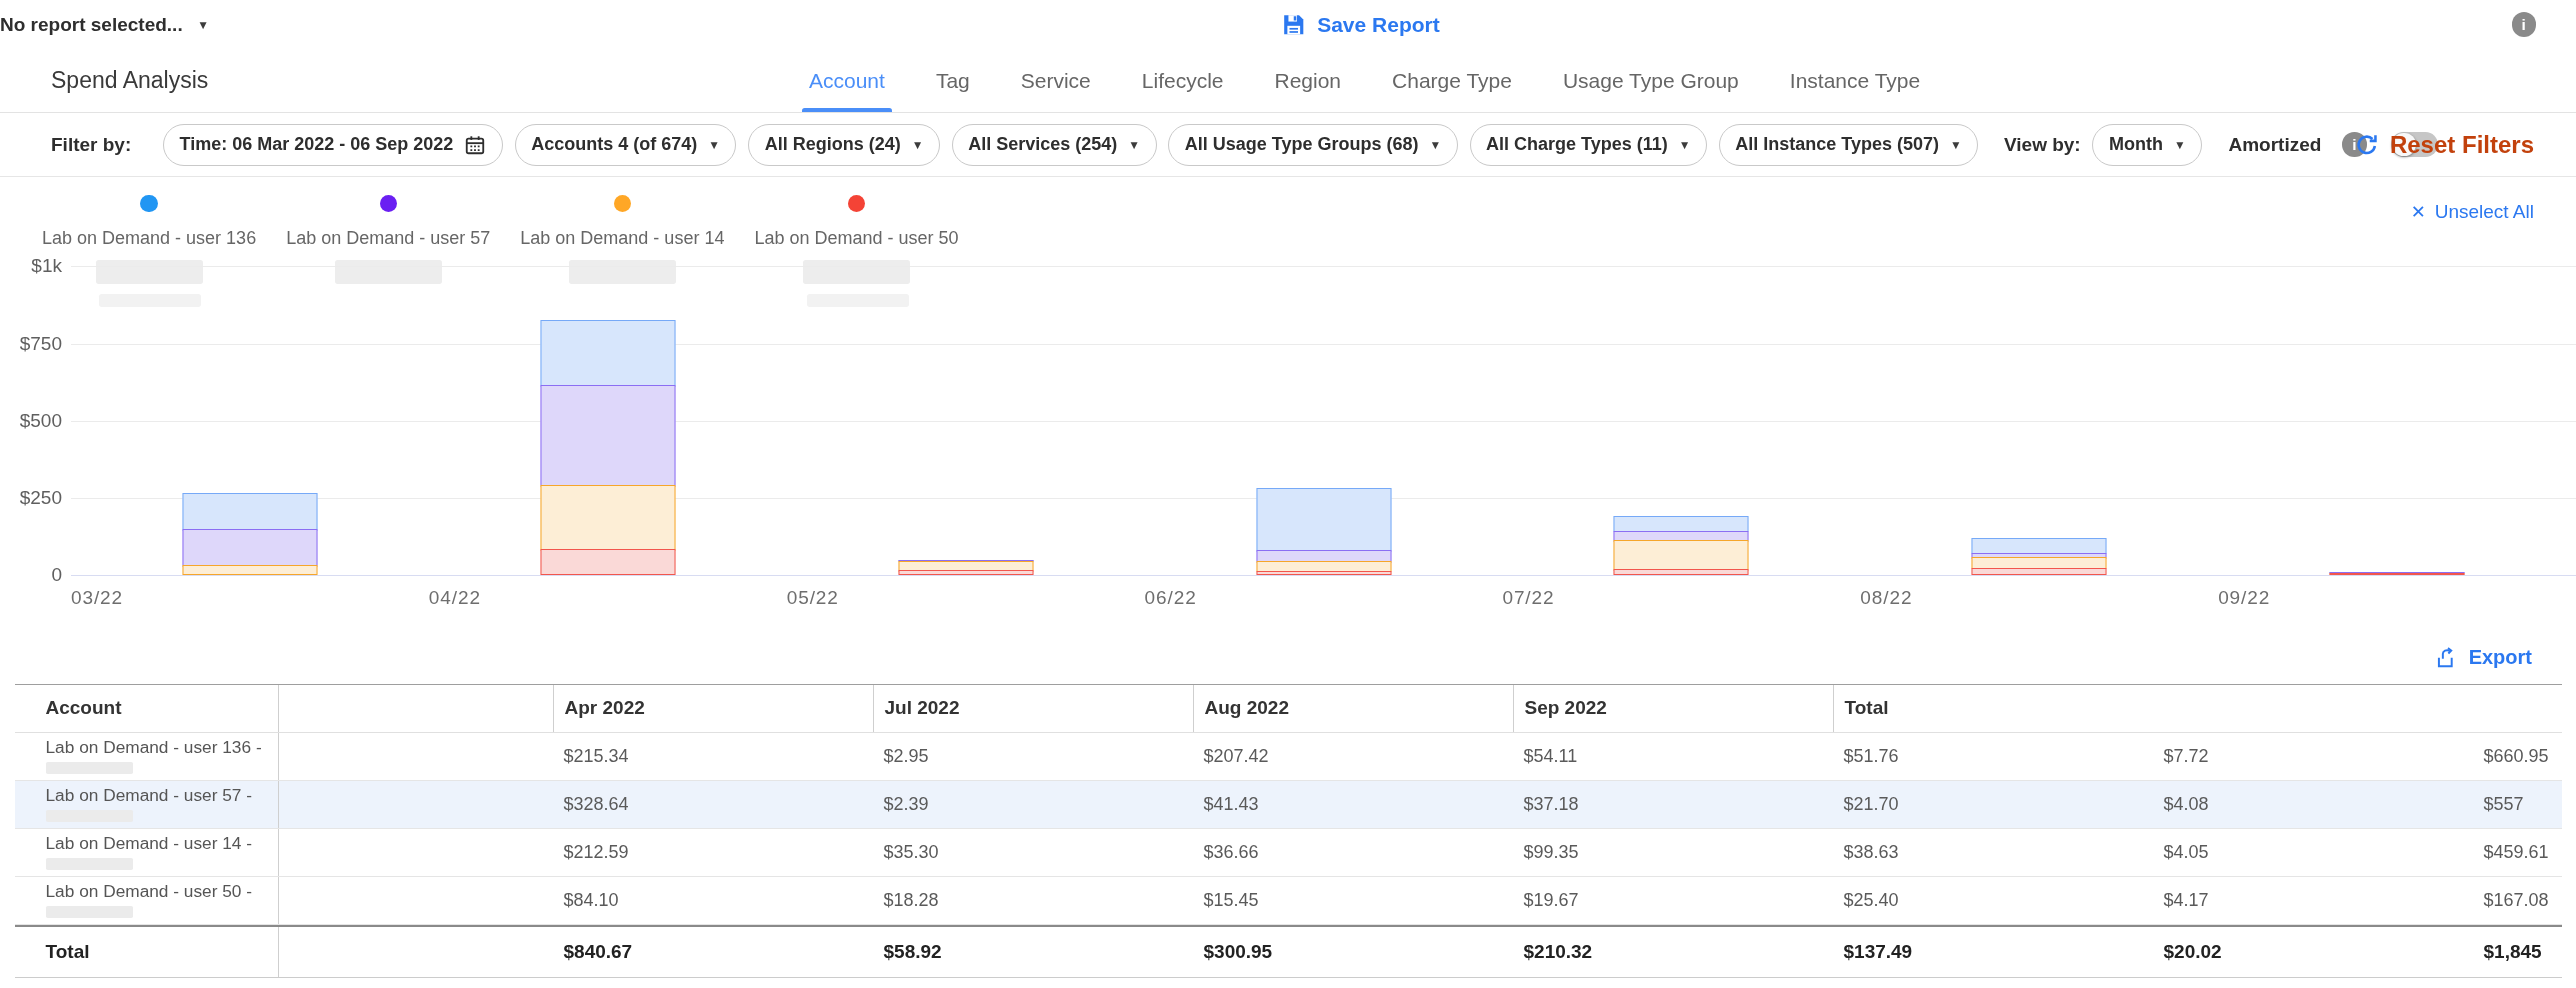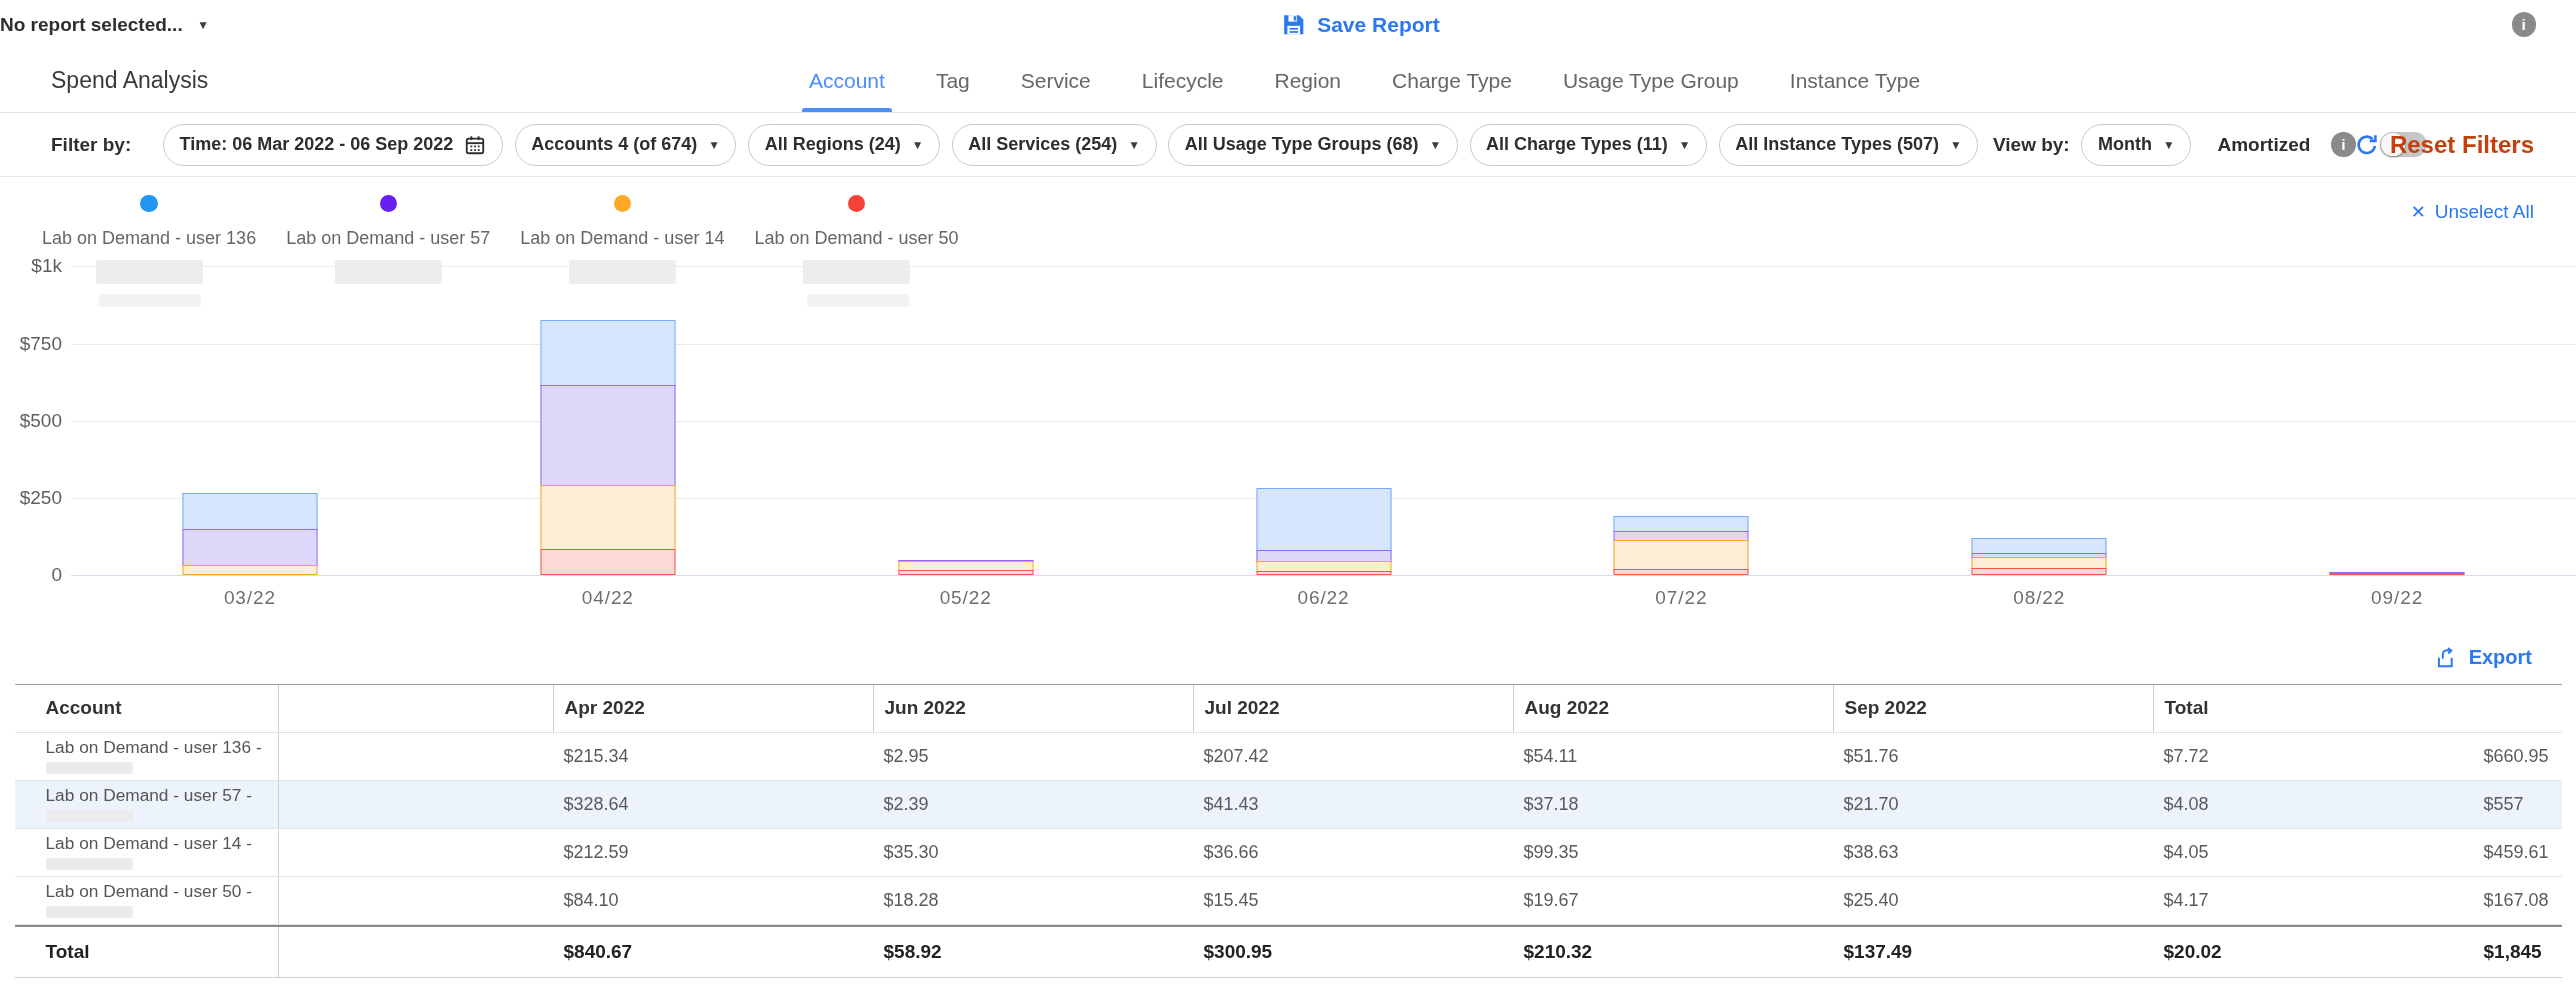--- a/index.html
+++ b/index.html
@@ -19,21 +19,21 @@
   .title-row { height:64px; border-bottom:0.9px solid #e3e3e3; display:flex; align-items:center; padding-left:51px; position:relative; }
   .page-title { font-size:23px; color:#3a3a3a; }
   .tabs { position:absolute; left:809px; bottom:0; top:0; display:flex; gap:51px; align-items:center; }
   .tab { font-size:21px; color:#666; height:100%; display:flex; align-items:center; position:relative; cursor:pointer; white-space:nowrap; }
   .tab.active { color:#4a8ef8; }
   .tab.active::after { content:""; position:absolute; left:-7.3px; right:-7.3px; bottom:0; height:4.5px; background:#4a8ef8; border-radius:2.7px 2.7px 0 0; }
   
   .filter-row { height:64px; border-bottom:0.9px solid #e6e6e6; display:flex; align-items:center; padding-left:51px; gap:11.8px; position:relative; }
   .filter-label, .viewby-label, .amortized-label { font-weight:bold; font-size:19px; color:#2e2e2e; white-space:nowrap; }
   .filter-label { margin-right:20px; }
-  .viewby-label { margin-left:3px; }
+  .viewby-label { margin-left:14px; }
   .amortized-label { margin-left:14.5px; }
   .pill { display:flex; align-items:center; gap:11px; border:1.8px solid #c9c9c9; border-radius:22px; height:42px; padding:0 15.5px; font-weight:bold; font-size:18px; color:#2e2e2e; background:#fff; cursor:pointer; white-space:nowrap; }
   .pill-flow { display:contents; }
   .toggle { width:47px; height:25.5px; border-radius:12.7px; background:#c6c6c6; position:relative; margin-left:12.7px; cursor:pointer; flex:none; }
   .toggle-knob { position:absolute; left:0.9px; top:0.9px; width:23.6px; height:23.6px; border-radius:50%; background:#f8f8f8; box-shadow:0 0.9px 2.7px rgba(0,0,0,.45); }
   .reset-filters { position:absolute; right:42px; display:flex; align-items:center; gap:11px; color:#c2410c; font-weight:bold; font-size:24px; cursor:pointer; }
   
   .legend-row { height:75px; display:flex; align-items:flex-start; padding:18px 0 0 42px; position:relative; }
   .legend-item { display:flex; align-items:center; gap:16px; margin-right:30px; position:relative; cursor:pointer;flex-direction:column; }
   .legend-dot { width:17.3px; height:17.3px; border-radius:50%; flex:none; }
@@ -49,21 +49,21 @@
   .plot { position:absolute; left:0; right:0; top:12.7px; height:309px; }
   .gridline { position:absolute; left:71px; right:0; height:0.9px; background:#ebebeb; }
   .gridline.baseline { background:#d8dcf2; }
   .y-label { position:absolute; left:0; width:62px; text-align:right; font-size:19px; color:#5f5f5f; transform:translateY(-50%); }
   .bars { position:absolute; left:71px; right:0; top:0; bottom:0; display:flex; }
   .bar-slot { flex:1; position:relative; }
   .bar { position:absolute; bottom:0; left:50%; transform:translateX(-50%); width:135px; display:flex; flex-direction:column-reverse; }
   .seg { width:100%; border:1.8px solid; }
   .seg + .seg { margin-bottom:-1.8px; }
   .x-labels { position:absolute; left:71px; right:0; top:333px; display:flex; }
-  .x-label { flex:1; text-align:center; font-size:19px; color:#6e6e6e; letter-spacing:0.9px; }
+  .x-label { flex:1; font-size:19px; color:#6e6e6e; letter-spacing:0.9px; }
   
   .export-row { display:flex; justify-content:flex-end; padding:18px 44px 14.5px 0; }
   .export-btn { display:flex; align-items:center; gap:11px; color:#2b78f0; font-weight:bold; font-size:20px; cursor:pointer; }
   
   .spend-table { margin:0 14.5px; }
   .tgrid { display:grid; grid-template-columns:263px 275px repeat(6,320px) 90px; align-items:center; }
   .thead { border-top:1.8px solid #9e9e9e; border-bottom:0.9px solid #e0e0e0; height:49px; font-weight:bold; font-size:19px; color:#333; }
   .th { padding-left:11px; height:100%; display:flex; align-items:center; }
   .th-account { padding-left:31px; }
   .col-line { border-left:0.9px solid #cfcfcf; }
@@ -303,21 +303,20 @@
     </span>
     <span>Export</span>
   </div>
 </div>
 
 <div class="spend-table">
   <div class="tgrid thead">
       <div class="th th-account">Account</div>
       <div class="th col-line"></div>
       <div class="th col-line">Apr 2022</div>
-      <div class="th col-line">Jun 2022</div>
       <div class="th col-line">Jul 2022</div>
       <div class="th col-line">Aug 2022</div>
       <div class="th col-line">Sep 2022</div>
       <div class="th col-line">Total</div>
     </div>
   <div>
       <div class="tgrid trow">
         <div class="account-cell">
           <div>Lab on Demand - user 136 -</div>
           <div class="account-redact"></div>

